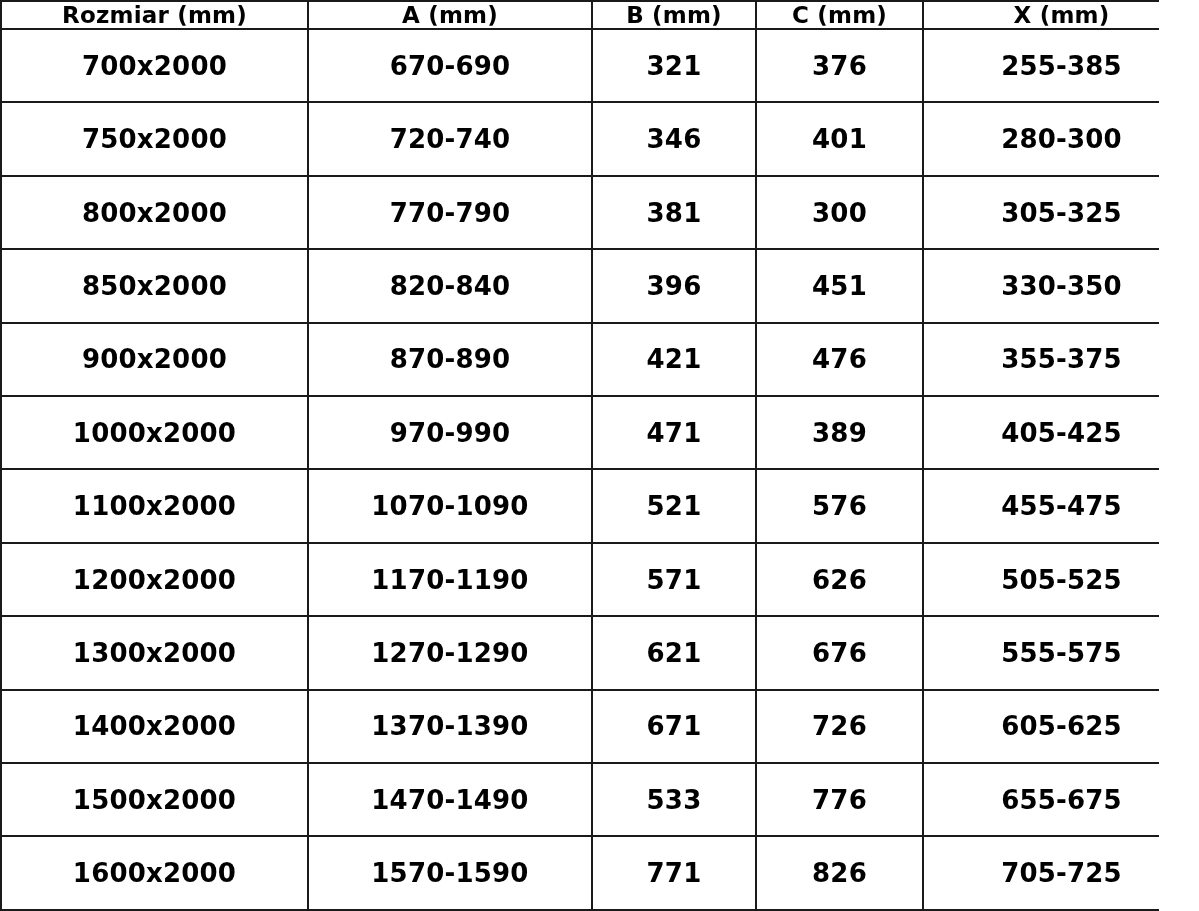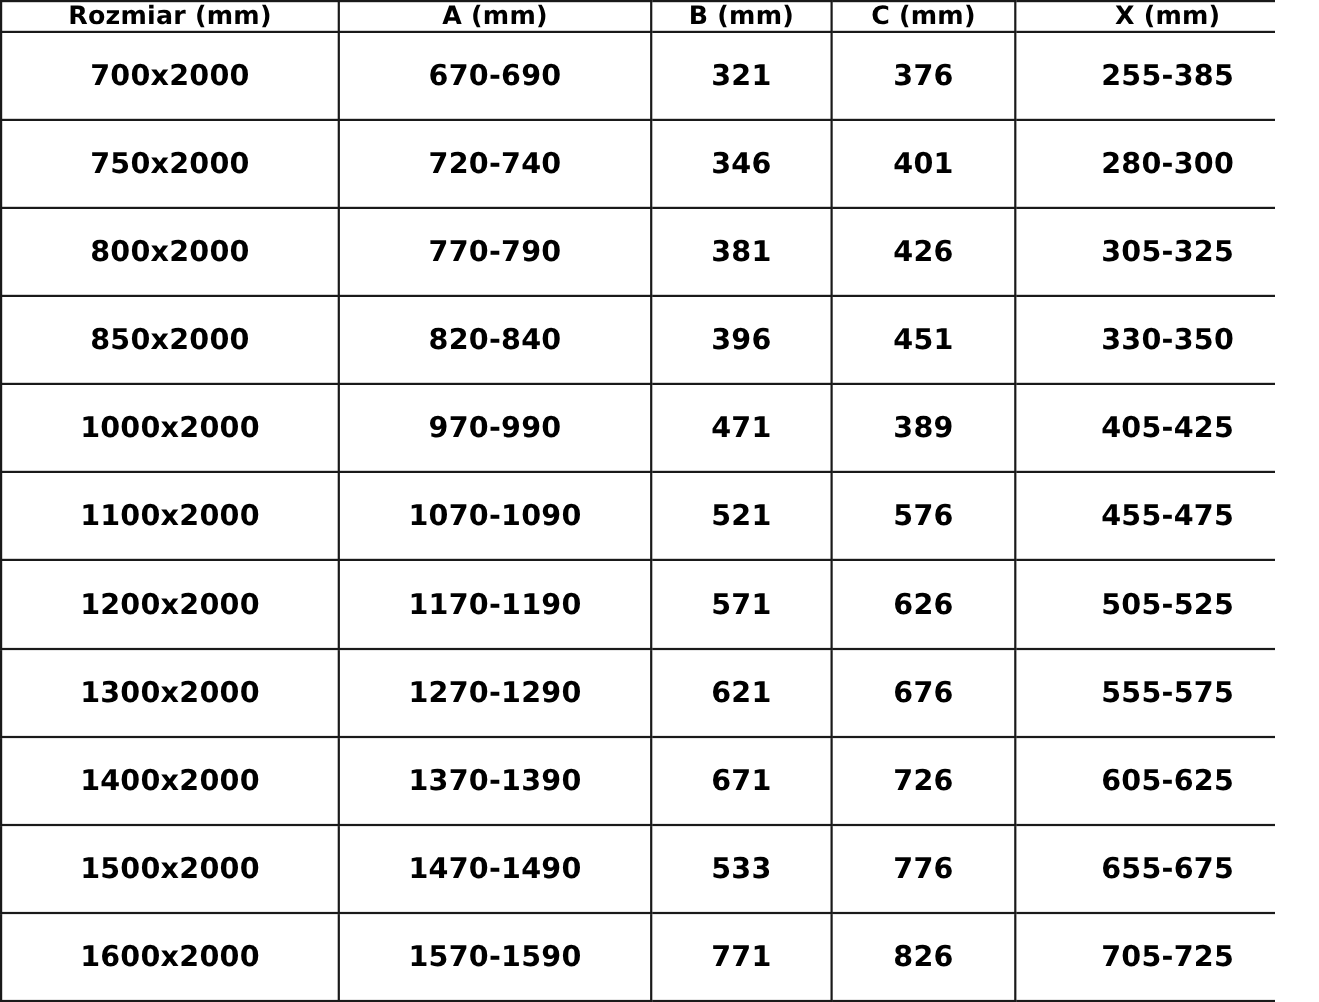--- a/index.html
+++ b/index.html
@@ -87,29 +87,36 @@
         <td>750x2000</td>
         <td>720-740</td>
         <td>346</td>
         <td>401</td>
         <td>280-300</td>
       </tr>
       <tr>
         <td>800x2000</td>
         <td>770-790</td>
         <td>381</td>
-        <td>426</td>
+        <td>300</td>
         <td>305-325</td>
       </tr>
       <tr>
         <td>850x2000</td>
         <td>820-840</td>
         <td>396</td>
         <td>451</td>
         <td>330-350</td>
+      </tr>
+      <tr>
+        <td>900x2000</td>
+        <td>870-890</td>
+        <td>421</td>
+        <td>476</td>
+        <td>355-375</td>
       </tr>
       <tr>
         <td>1000x2000</td>
         <td>970-990</td>
         <td>471</td>
         <td>389</td>
         <td>405-425</td>
       </tr>
       <tr>
         <td>1100x2000</td>

